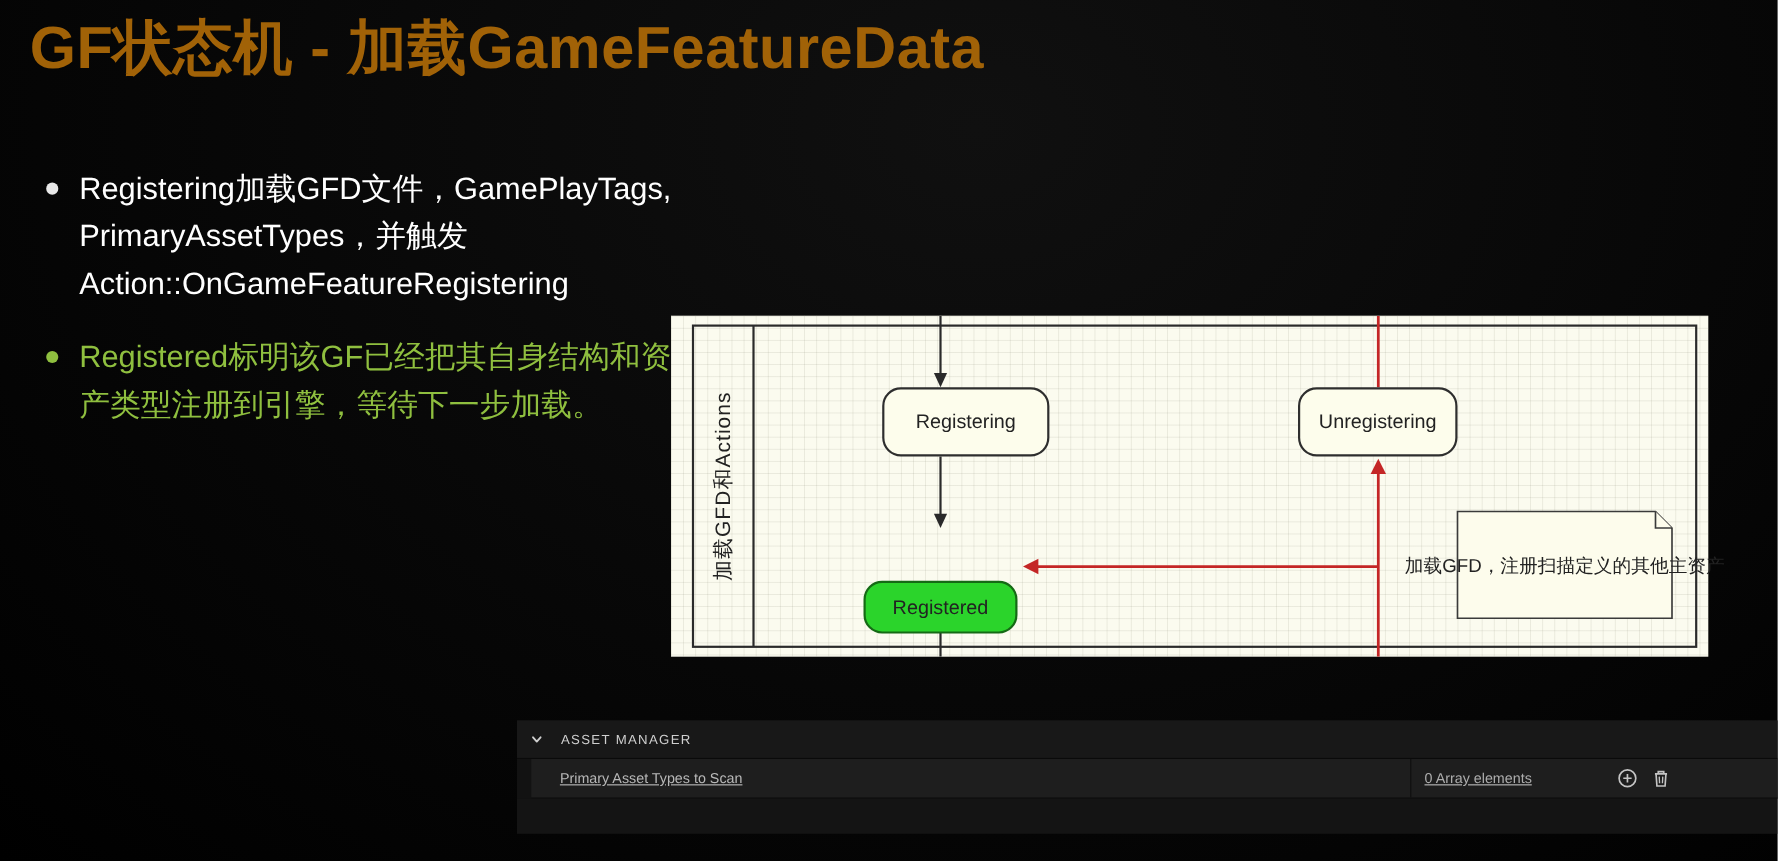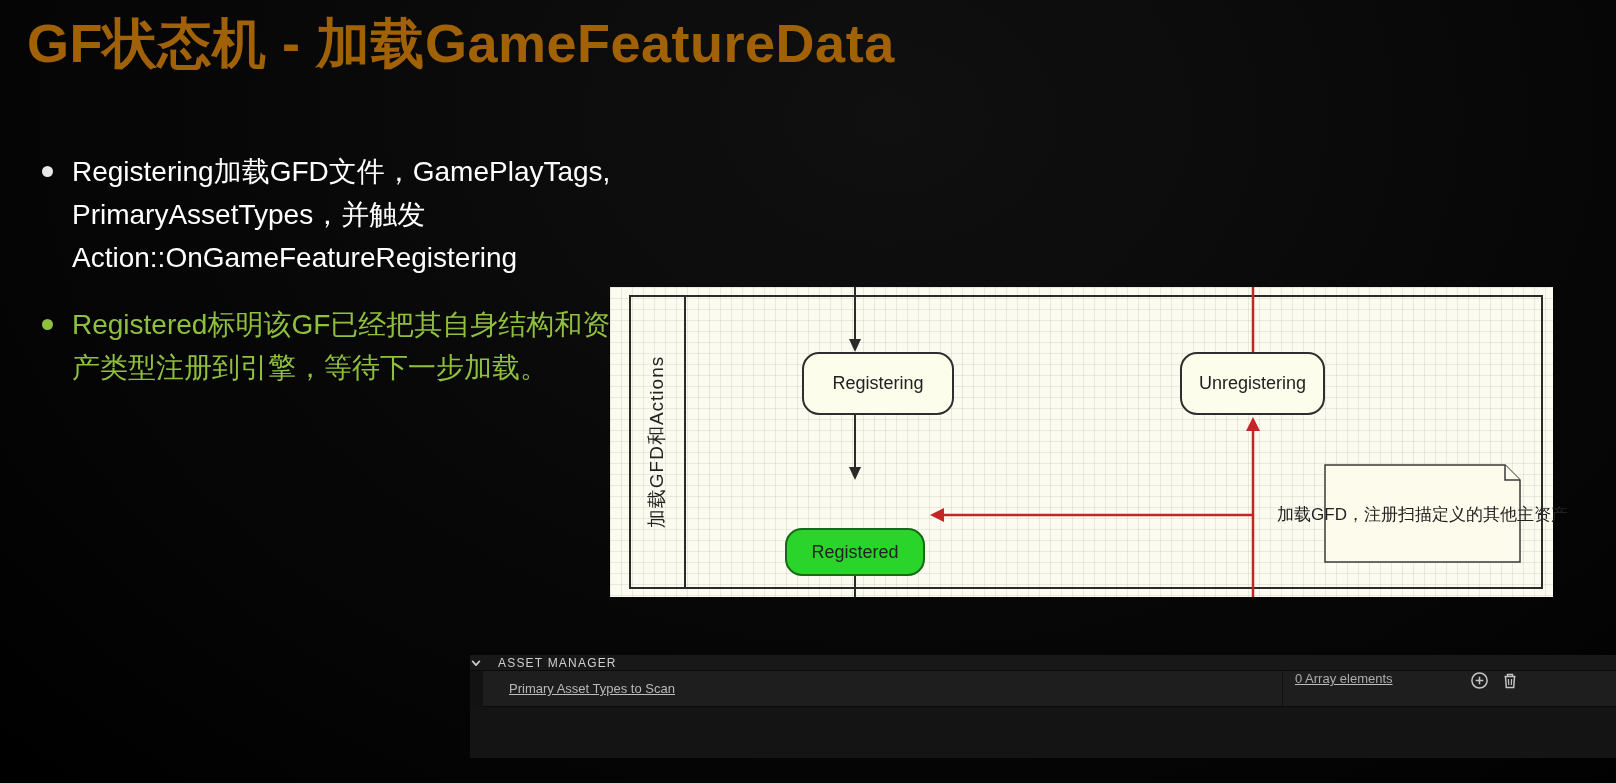--- a/index.html
+++ b/index.html
@@ -69,39 +69,39 @@
     display: flex; flex-direction: row; align-items: center; justify-content: center;
     font-size: 17px; color: #222; line-height: 1.55; white-space: nowrap;
   }
 
   
   .detail-panel {
     position: absolute; left: 470px; top: 655px; width: 1146px; height: 103px;
     background: #141414; font-size: 13px; color: #bdbdbd;
   }
   .panel-header {
-    height: 16px; display: flex; align-items: center;
-    gap: 16px; background: #181818;
+    height: 35px; display: flex; align-items: center;
+    padding-left: 12px; gap: 16px; background: #181818;
     border-bottom: 1px solid #0a0a0a;
   }
   .panel-header .hdr-label {
     font-size: 12px; letter-spacing: 1.2px; color: #cfcfcf;
   }
   .panel-row-wrap { padding-left: 13px; background: #121212; }
   .panel-row {
     height: 36px; display: flex; align-items: stretch;
     background: #1e1e1e; border-bottom: 1px solid #0b0b0b; text-decoration: underline;
   }
   .row-left {
     flex: 0 0 800px; display: flex; align-items: center;
     padding-left: 26px; color: #b8b8b8;
     border-right: 1px solid #101010;
   }
   .row-right {
-    flex: 1; display: flex; align-items: flex-start;
+    flex: 1; display: flex; align-items: center;
     padding-left: 12px; padding-right: 98px; color: #adadad;
   }
   .row-icons { margin-left: auto; display: flex; align-items: center; gap: 13px; }
   .icon-btn { display: flex; align-items: center; justify-content: center; cursor: pointer; }
   .icon-btn svg { display: block; }
 </style>
 </head>
 <body>
 
 <h1 class="slide-title">GF状态机 - 加载GameFeatureData</h1>

